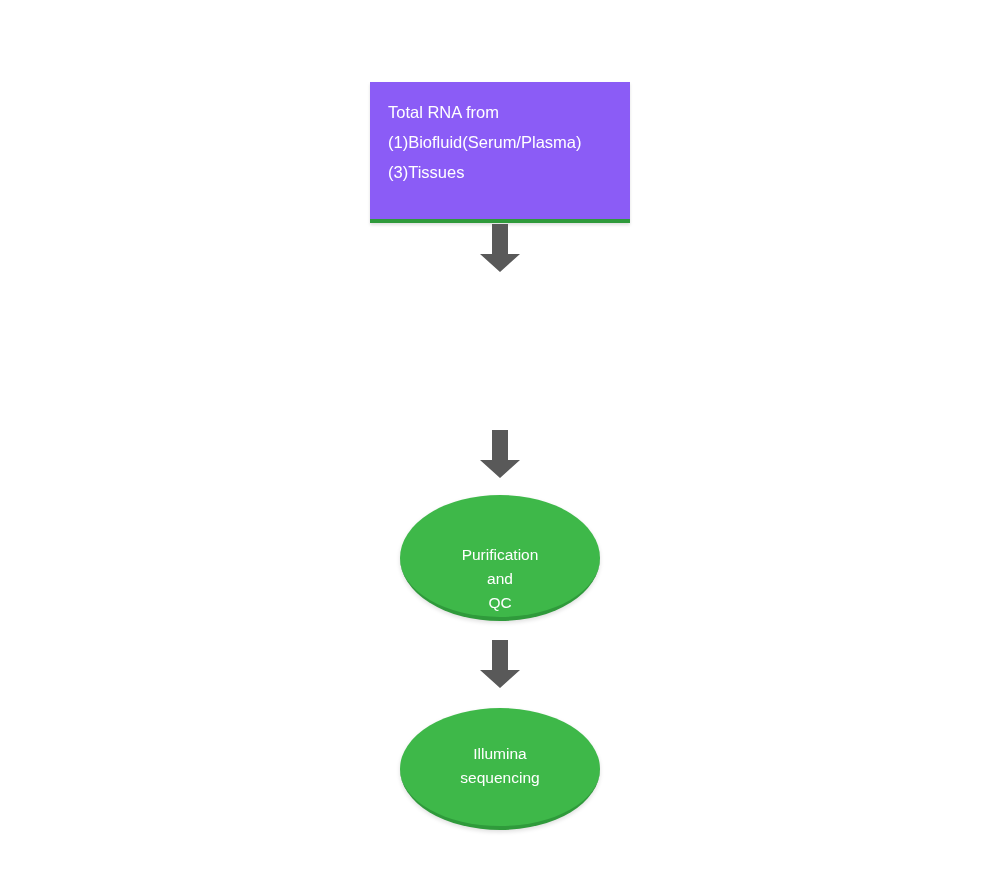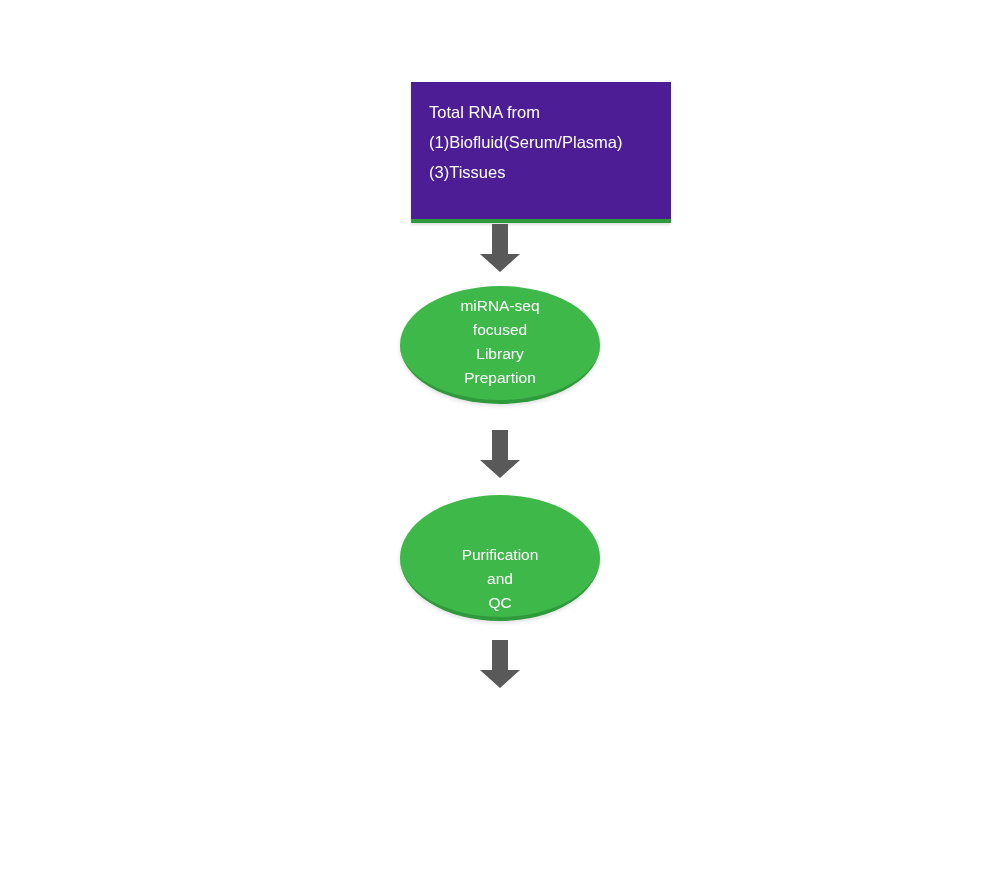--- a/index.html
+++ b/index.html
@@ -20,25 +20,24 @@
     overflow: hidden;
   }
 
   
   .node-rect {
     position: absolute;
     left: 370px;
     top: 82px;
     width: 260px;
     height: 141px;
-    background: #4c1d95;
+    background: #8b5cf6;
     border-bottom: 4px solid #2f9a3b;
     box-sizing: border-box;
     box-shadow: 0 2px 3px rgba(0,0,0,0.13);
-    margin-left: 41px;
   }
   .node-rect .rect-text {
     position: absolute;
     left: 18px;
     top: 15px;
     right: 8px;
     color: #ffffff;
     font-size: 16.5px;
     line-height: 30px;
     font-weight: 400;
@@ -121,28 +120,20 @@
       <span class="line">(3)Tissues</span>
     </div>
   </div>
 
   <div class="arrow-down" id="arrow-rna-to-library">
     <svg viewBox="0 0 44 48" xmlns="http://www.w3.org/2000/svg" aria-hidden="true">
       <polygon points="14,0 30,0 30,30 42,30 22,48 2,30 14,30" fill="#595959"></polygon>
     </svg>
   </div>
 
-  <div class="node-ellipse" id="node-library-prep">
-    <div class="ellipse-text">
-      <span class="line">miRNA-seq</span>
-      <span class="line">focused</span>
-      <span class="line">Library</span>
-      <span class="line">Prepartion</span>
-    </div>
-  </div>
 
   <div class="arrow-down" id="arrow-library-to-purification">
     <svg viewBox="0 0 44 48" xmlns="http://www.w3.org/2000/svg" aria-hidden="true">
       <polygon points="14,0 30,0 30,30 42,30 22,48 2,30 14,30" fill="#595959"></polygon>
     </svg>
   </div>
 
   <div class="node-ellipse" id="node-purification-qc">
     <div class="ellipse-text">
       <span class="line">Purification</span>
@@ -150,14 +141,20 @@
       <span class="line">QC</span>
     </div>
   </div>
 
   <div class="arrow-down" id="arrow-purification-to-sequencing">
     <svg viewBox="0 0 44 48" xmlns="http://www.w3.org/2000/svg" aria-hidden="true">
       <polygon points="14,0 30,0 30,30 42,30 22,48 2,30 14,30" fill="#595959"></polygon>
     </svg>
   </div>
 
+  <div class="node-ellipse" id="node-illumina-sequencing">
+    <div class="ellipse-text">
+      <span class="line">Illumina</span>
+      <span class="line">sequencing</span>
+    </div>
+  </div>
 
 </div>
 
 </body></html>

